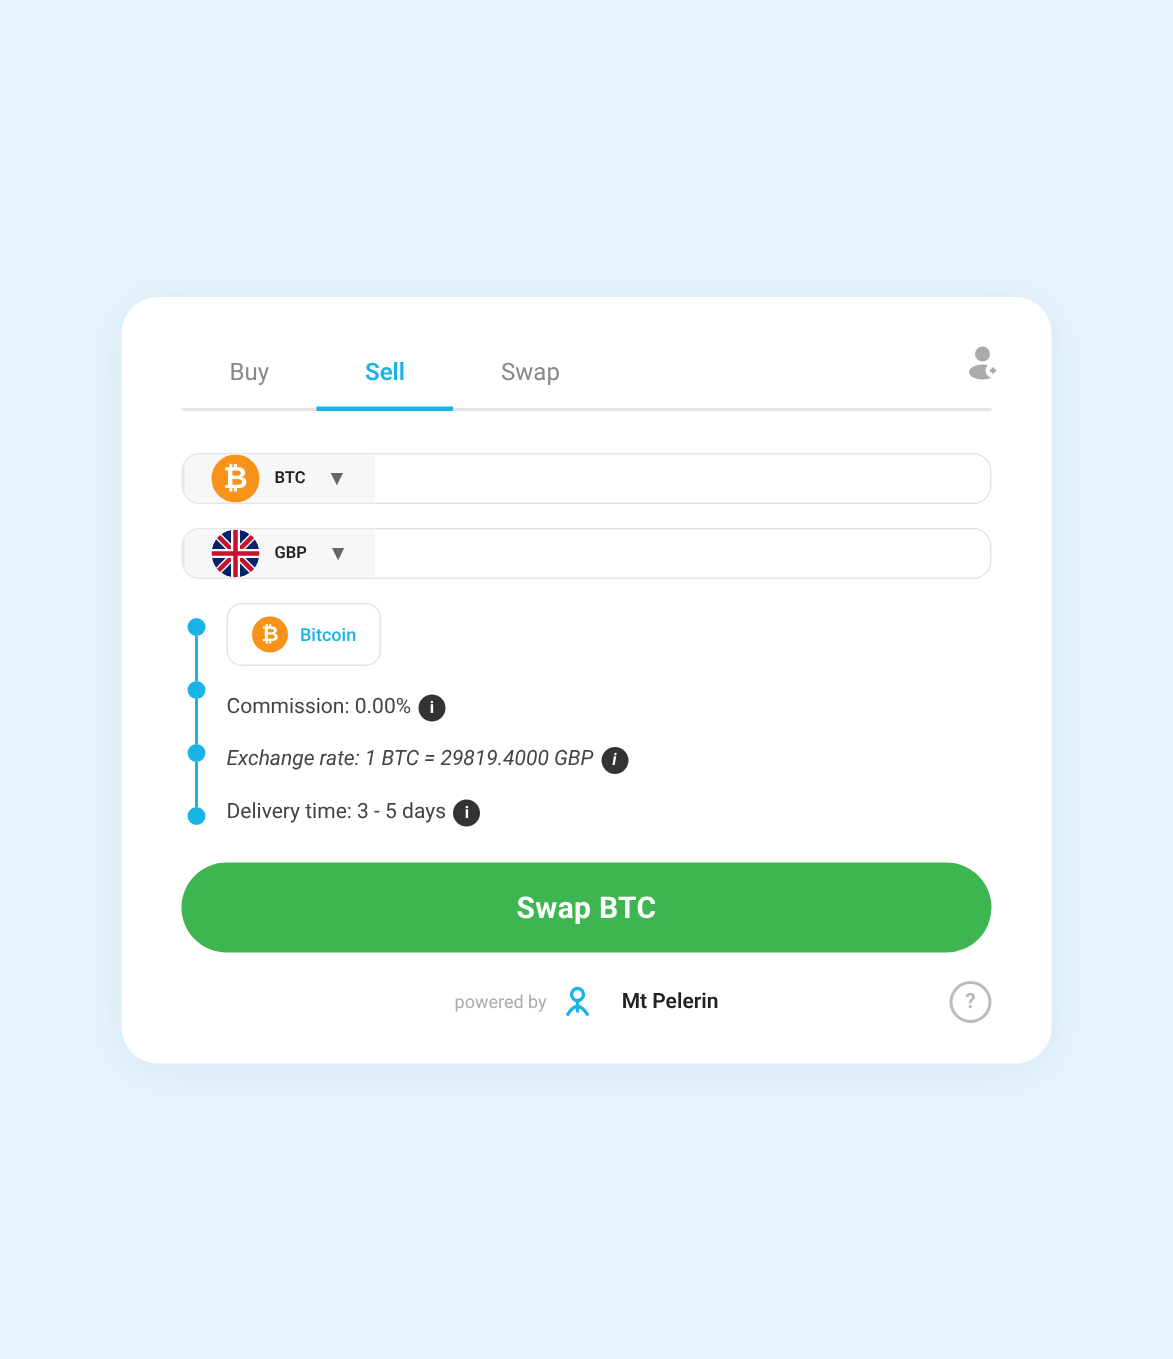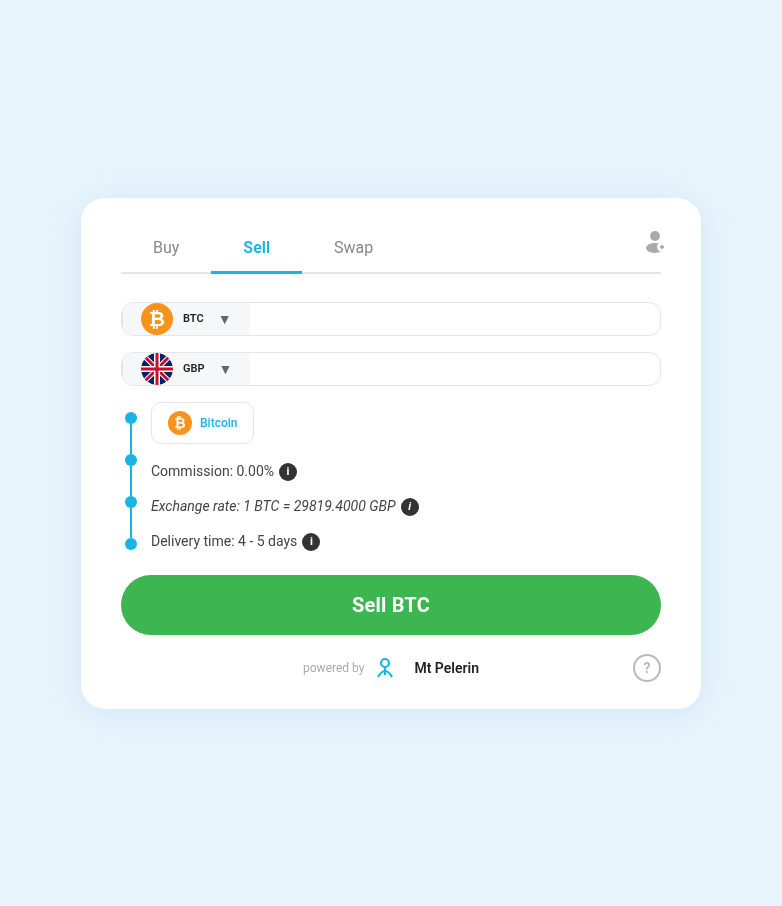--- a/index.html
+++ b/index.html
@@ -324,27 +324,27 @@
         <span>Commission: 0.00%</span>
         <span class="info-icon">i</span>
       </div>
       
       <div class="info-text" style="margin-bottom:16px;font-style:italic;">
         <span>Exchange rate: 1 BTC = 29819.4000 GBP</span>
         <span class="info-icon">i</span>
       </div>
       
       <div class="info-text">
-        <span>Delivery time: 4 - 5 days</span>
+        <span>Delivery time: 3 - 5 days</span>
         <span class="info-icon">i</span>
       </div>
     </div>
   </div>
 
-  <button class="sell-btn">Sell BTC</button>
+  <button class="sell-btn">Swap BTC</button>
 
   <div class="footer">
     <span class="powered-by">powered by</span>
     <div class="pelerin-logo">
 
       <svg width="26" height="26" viewBox="0 0 26 26">
         <circle cx="13" cy="8" r="4" fill="none" stroke="#1ab3e6" stroke-width="2.2"></circle>
         <path d="M6 22 Q13 10 20 22" fill="none" stroke="#1ab3e6" stroke-width="2.2"></path>
         <line x1="13" y1="12" x2="13" y2="20" stroke="#1ab3e6" stroke-width="2.2"></line>
       </svg>

